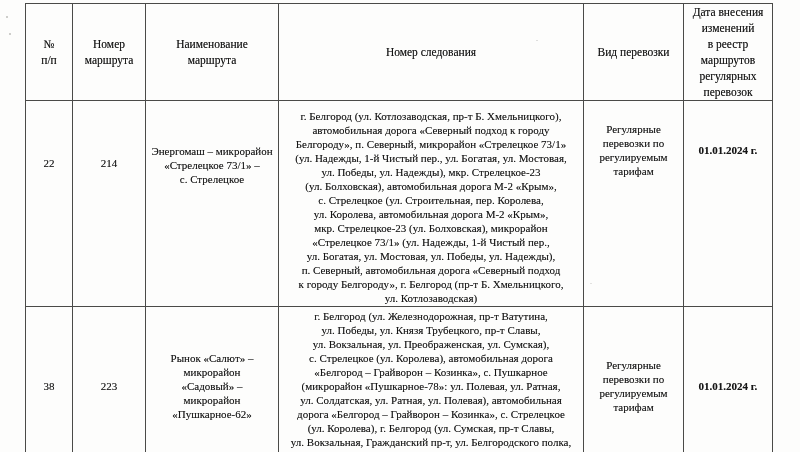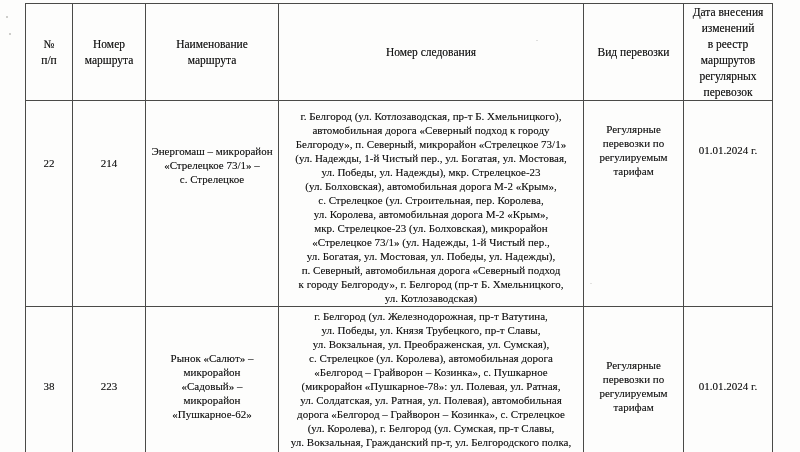--- a/index.html
+++ b/index.html
@@ -56,21 +56,21 @@
   tr.row1 td.c-path       { padding-top: 8px; }
   tr.row1 td.c-type       { padding-top: 21px; }
   tr.row1 td.c-date       { padding-top: 42px; }
   td.c-path {
     font-size: 10.8px;
     line-height: 12.3px;
     padding-left: 3px;
     padding-right: 3px;
   }
   td.c-type { line-height: 13px; }
-  td.c-date { font-size: 11.5px; }
+  td.c-date { font-size: 11.5px; font-weight: bold; }
   
   .speck {
     position: absolute;
     background: #8a8a86;
     border-radius: 50%;
     opacity: .55;
   }
 </style>
 </head>
 <body>

